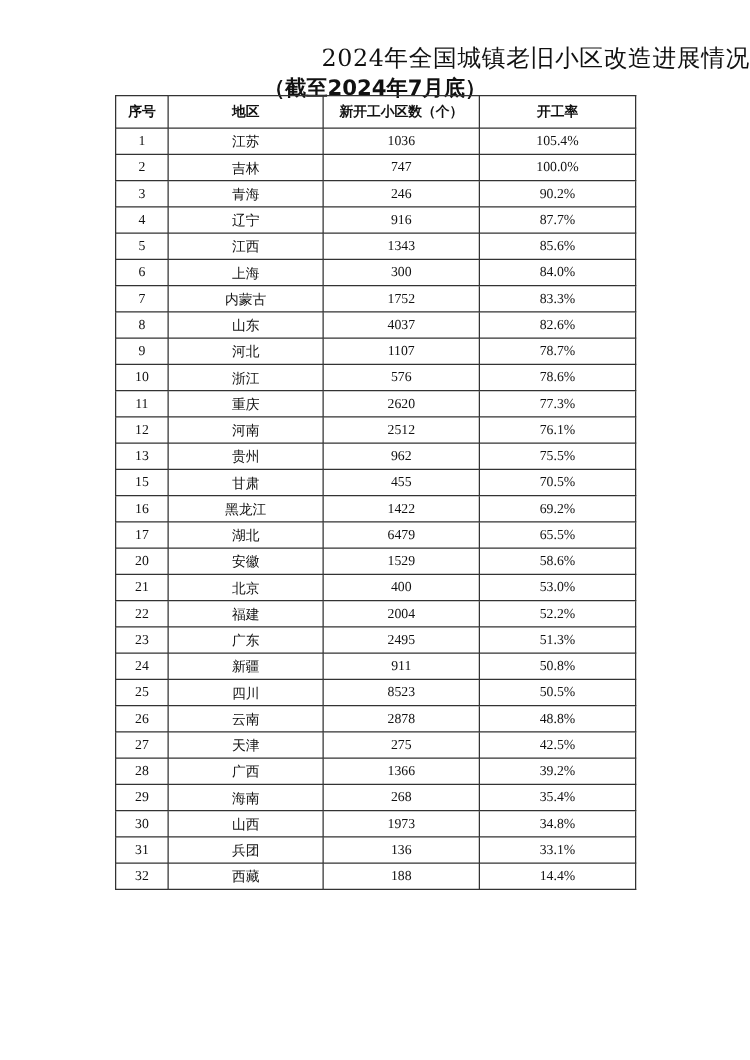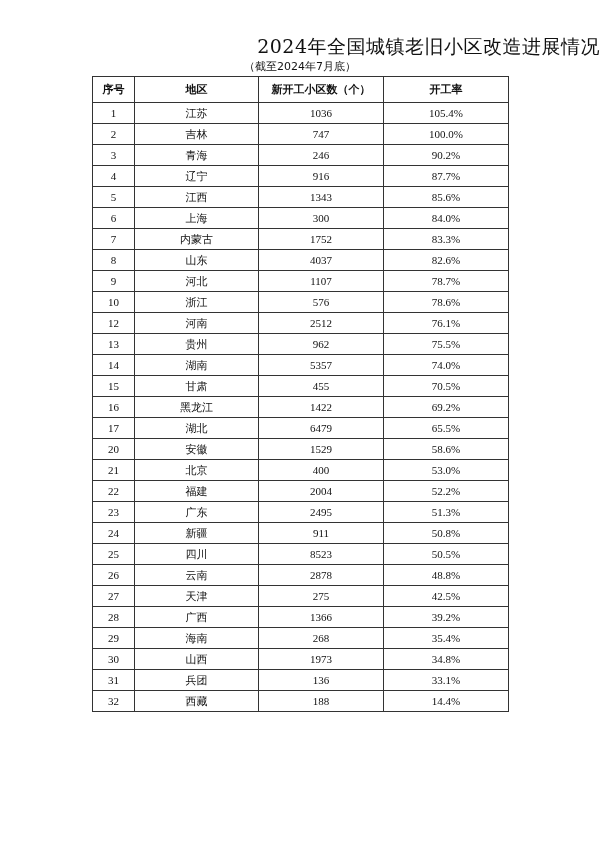--- a/index.html
+++ b/index.html
@@ -7,21 +7,21 @@
   .title {
     position: absolute; left: 0; right: 0; top: 34px;
     text-align: right;
     font-family: "DejaVu Serif", "Liberation Serif", serif;
     font-size: 19px; color: #111; letter-spacing: 0.5px;
   }
   .subtitle {
     position: absolute; left: 0; right: 0; top: 59px;
     text-align: center;
     font-family: "DejaVu Sans", "Liberation Sans", sans-serif;
-    font-size: 11px; color: #111; font-weight: normal;
+    font-size: 17px; color: #111; font-weight: bold;
   }
   table.data {
     position: absolute; left: 92px; top: 76px;
     width: 416px;
     border-collapse: collapse;
     table-layout: fixed;
     font-family: "Liberation Serif", "DejaVu Serif", serif;
     font-size: 11px; color: #111;
   }
   table.data th, table.data td {
@@ -119,38 +119,38 @@
         <td>1107</td>
         <td>78.7%</td>
       </tr>
       <tr>
         <td>10</td>
         <td class="region">浙江</td>
         <td>576</td>
         <td>78.6%</td>
       </tr>
       <tr>
+        <td>11</td>
+        <td class="region">重庆</td>
+        <td>2620</td>
+        <td>77.3%</td>
+      </tr>
+      <tr>
         <td>12</td>
         <td class="region">河南</td>
         <td>2512</td>
         <td>76.1%</td>
       </tr>
       <tr>
         <td>13</td>
         <td class="region">贵州</td>
         <td>962</td>
         <td>75.5%</td>
       </tr>
       <tr>
-        <td>14</td>
-        <td class="region">湖南</td>
-        <td>5357</td>
-        <td>74.0%</td>
-      </tr>
-      <tr>
         <td>15</td>
         <td class="region">甘肃</td>
         <td>455</td>
         <td>70.5%</td>
       </tr>
       <tr>
         <td>16</td>
         <td class="region">黑龙江</td>
         <td>1422</td>
         <td>69.2%</td>

